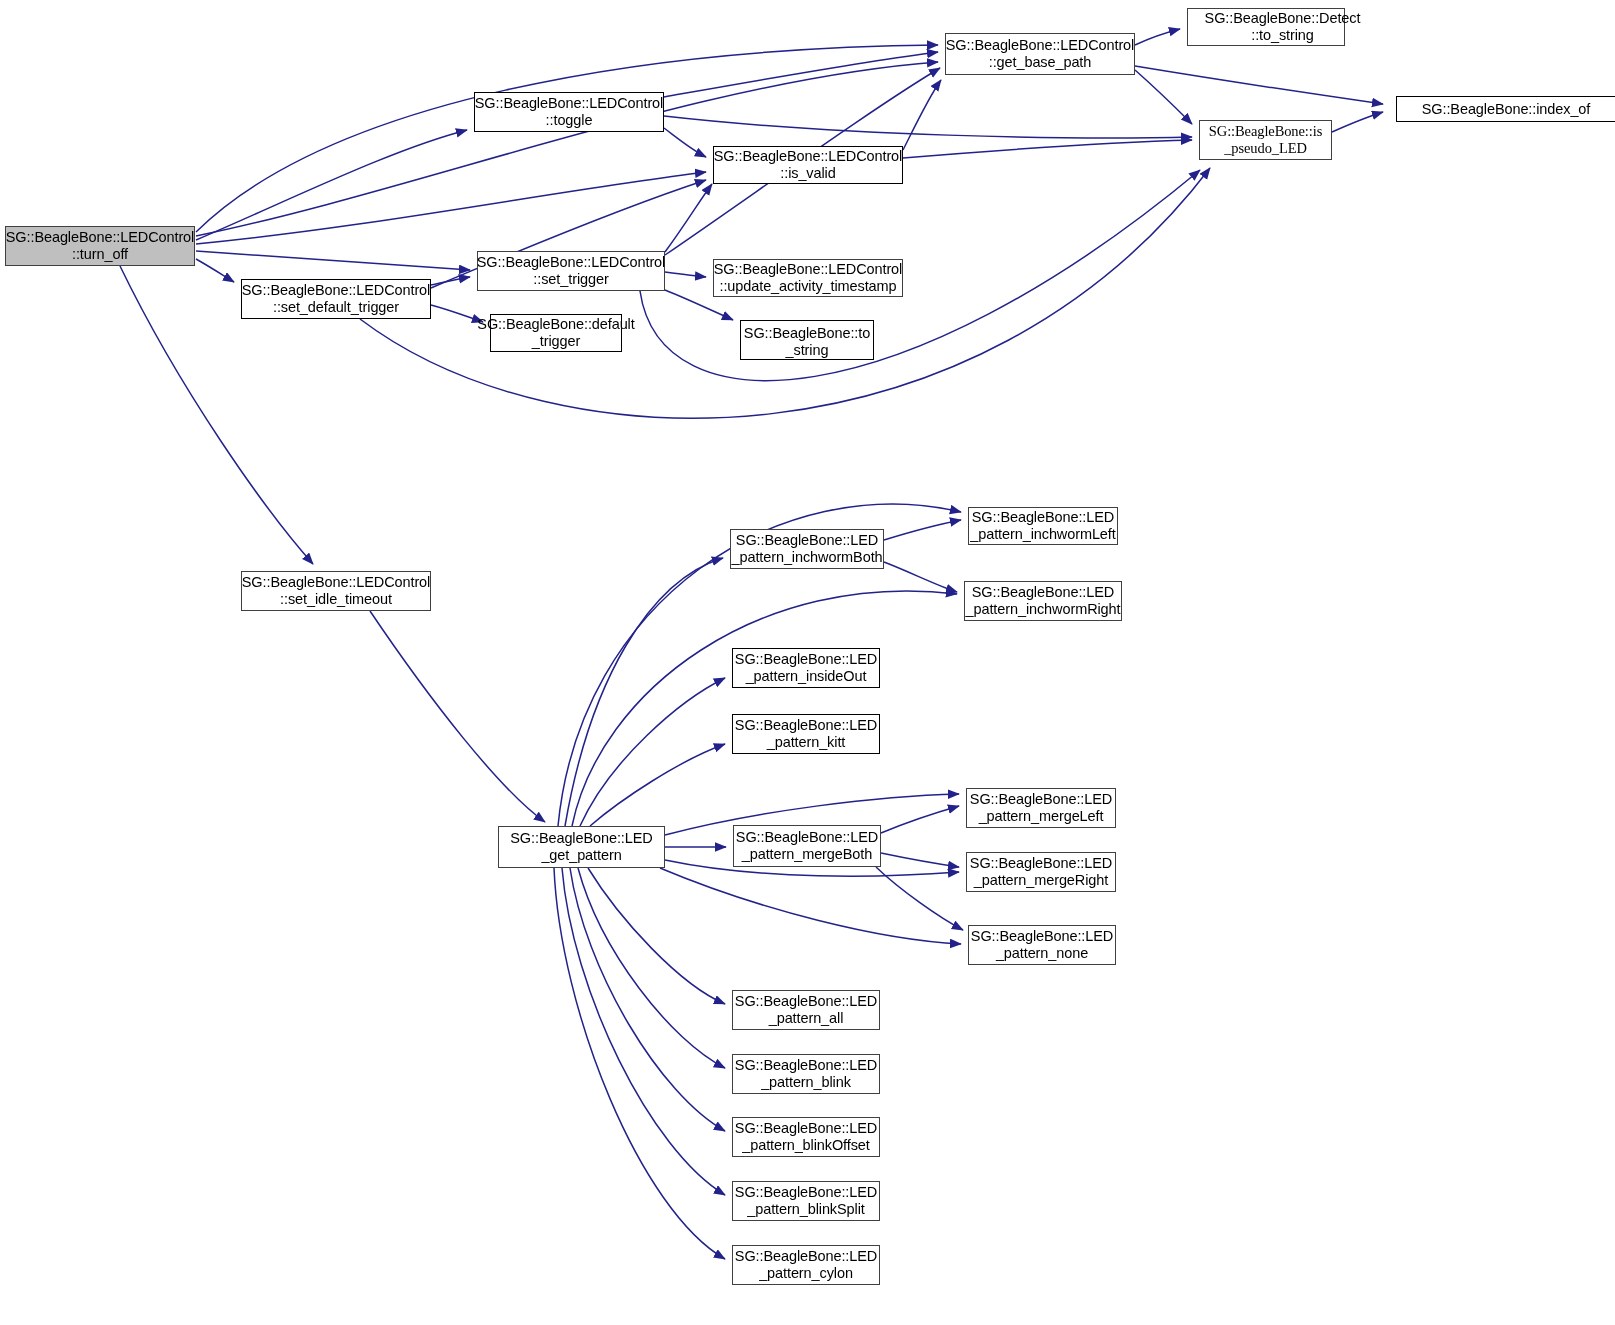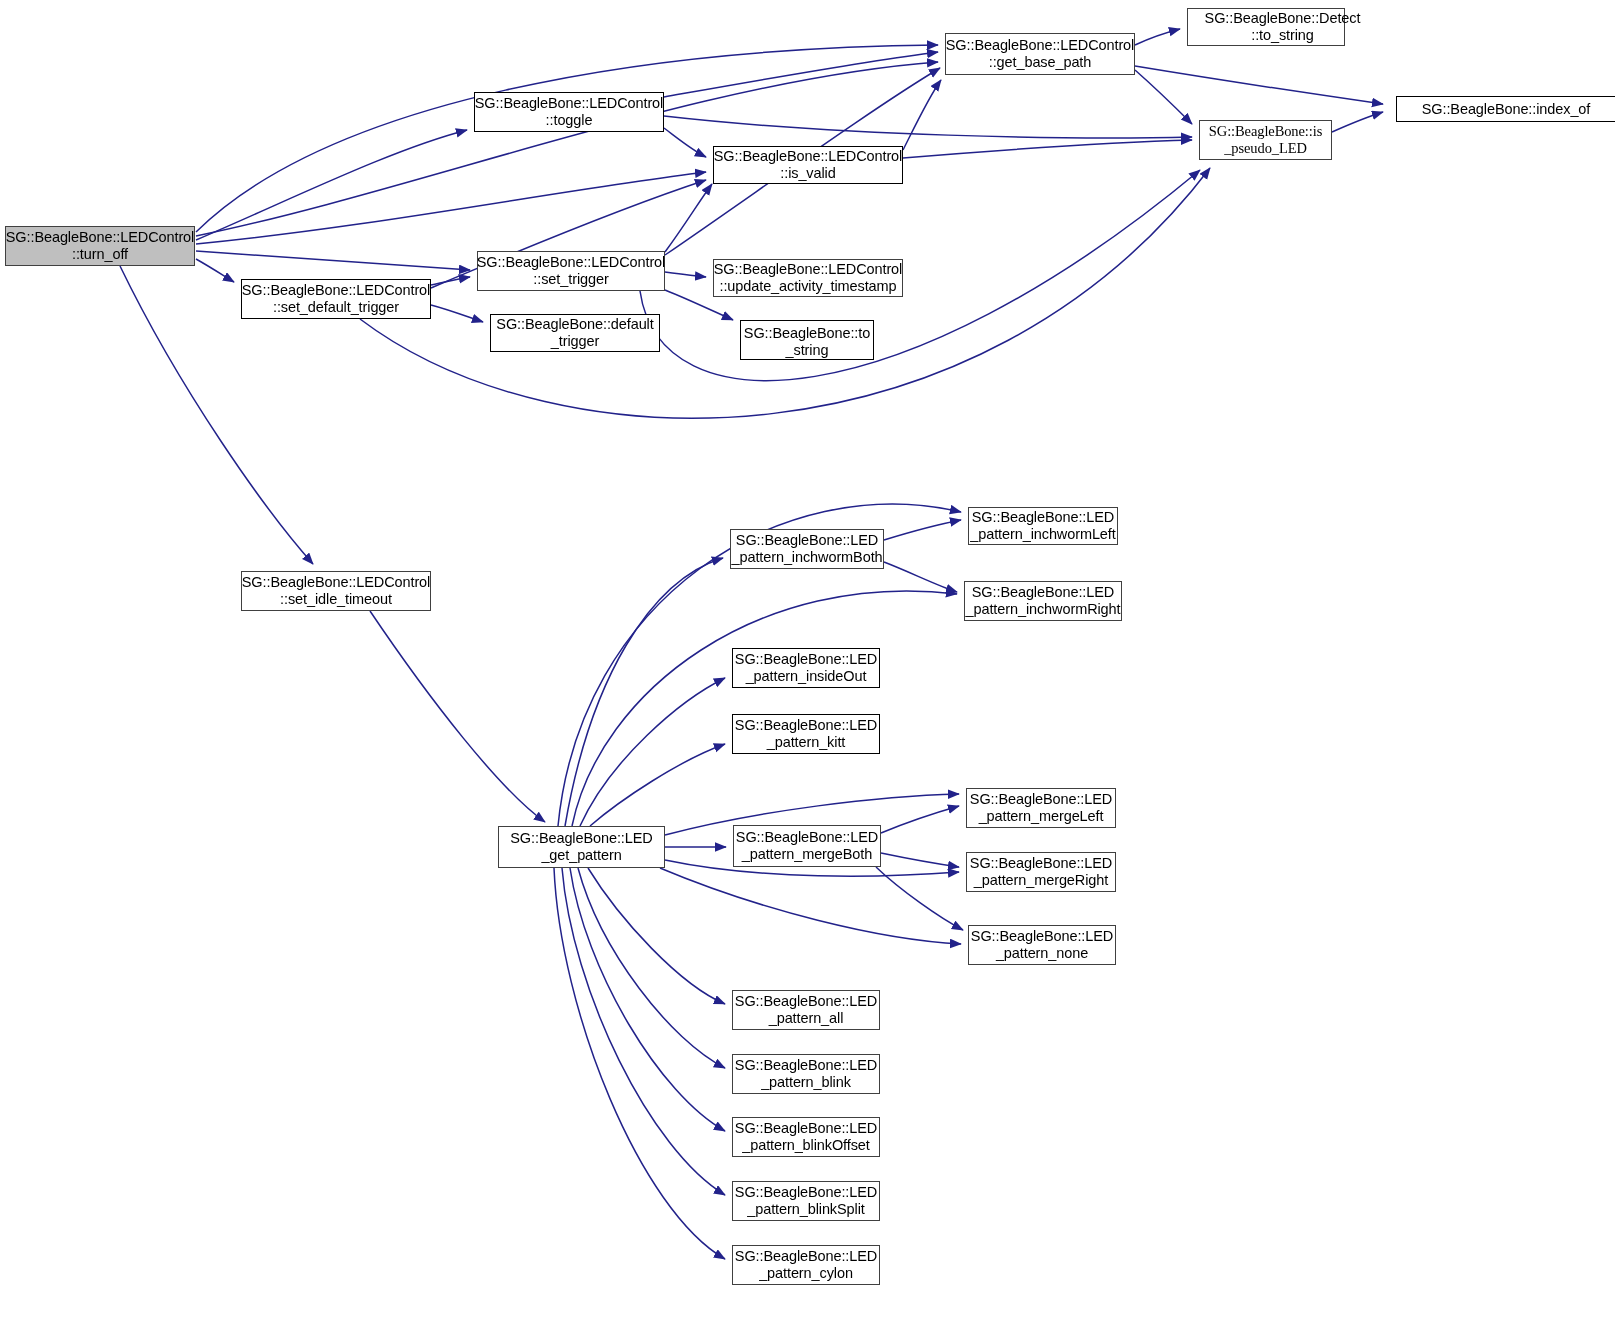--- a/index.html
+++ b/index.html
@@ -102,21 +102,21 @@
       <div class="node thick" style="left: 1199px; top: 120px; width: 133px; height: 40px; font-family: Liberation Serif, serif;"><span class="lbl">SG::BeagleBone::is
 _pseudo_LED</span></div>
       <div class="node " style="left: 713px; top: 146px; width: 190px; height: 38px;"><span class="lbl">SG::BeagleBone::LEDControl
 ::is_valid</span></div>
       <div class="node " style="left: 241px; top: 279px; width: 190px; height: 40px;"><span class="lbl">SG::BeagleBone::LEDControl
 ::set_default_trigger</span></div>
       <div class="node thick" style="left: 477px; top: 251px; width: 188px; height: 40px;"><span class="lbl">SG::BeagleBone::LEDControl
 ::set_trigger</span></div>
       <div class="node thick" style="left: 713px; top: 259px; width: 190px; height: 38px;"><span class="lbl">SG::BeagleBone::LEDControl
 ::update_activity_timestamp</span></div>
-      <div class="node " style="left: 490px; top: 314px; width: 170px; height: 38px;"><span class="lbl">SG::BeagleBone::default
+      <div class="node " style="left: 490px; top: 314px; width: 132px; height: 38px;"><span class="lbl">SG::BeagleBone::default
 _trigger</span></div>
       <div class="node " style="left: 740px; top: 320px; width: 134px; height: 40px; align-items: flex-end;"><span class="lbl">SG::BeagleBone::to
 _string</span></div>
       <div class="node thick" style="left: 241px; top: 571px; width: 190px; height: 40px;"><span class="lbl">SG::BeagleBone::LEDControl
 ::set_idle_timeout</span></div>
       <div class="node thick" style="left: 498px; top: 826px; width: 167px; height: 42px;"><span class="lbl">SG::BeagleBone::LED
 _get_pattern</span></div>
       <div class="node thick" style="left: 730px; top: 529px; width: 154px; height: 40px;"><span class="lbl">SG::BeagleBone::LED
 _pattern_inchwormBoth</span></div>
       <div class="node thick" style="left: 968px; top: 507px; width: 150px; height: 38px;"><span class="lbl">SG::BeagleBone::LED

